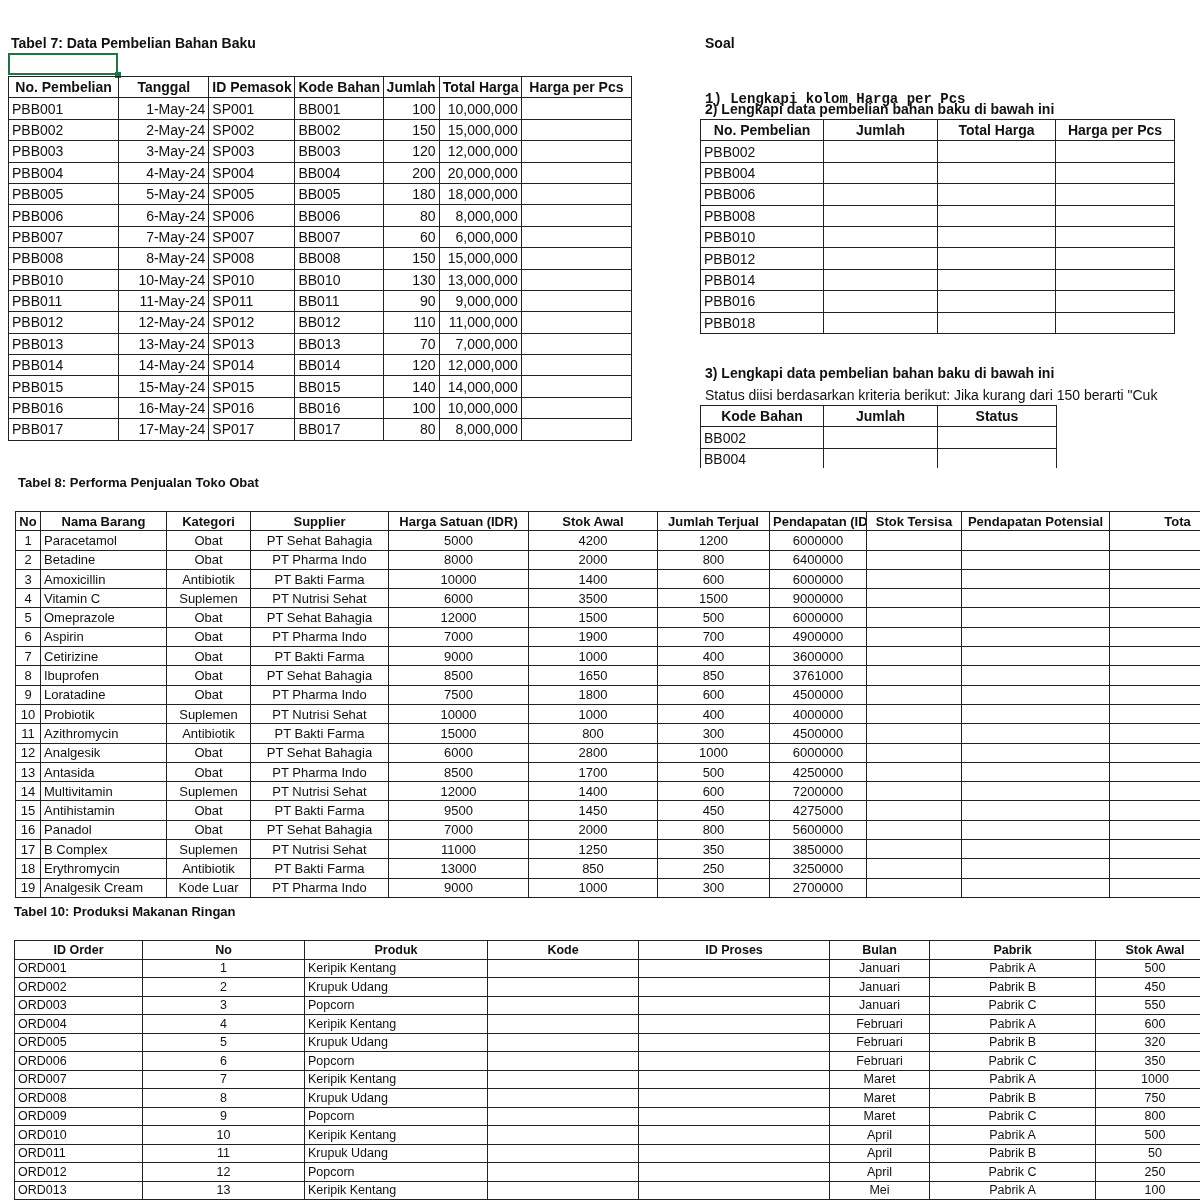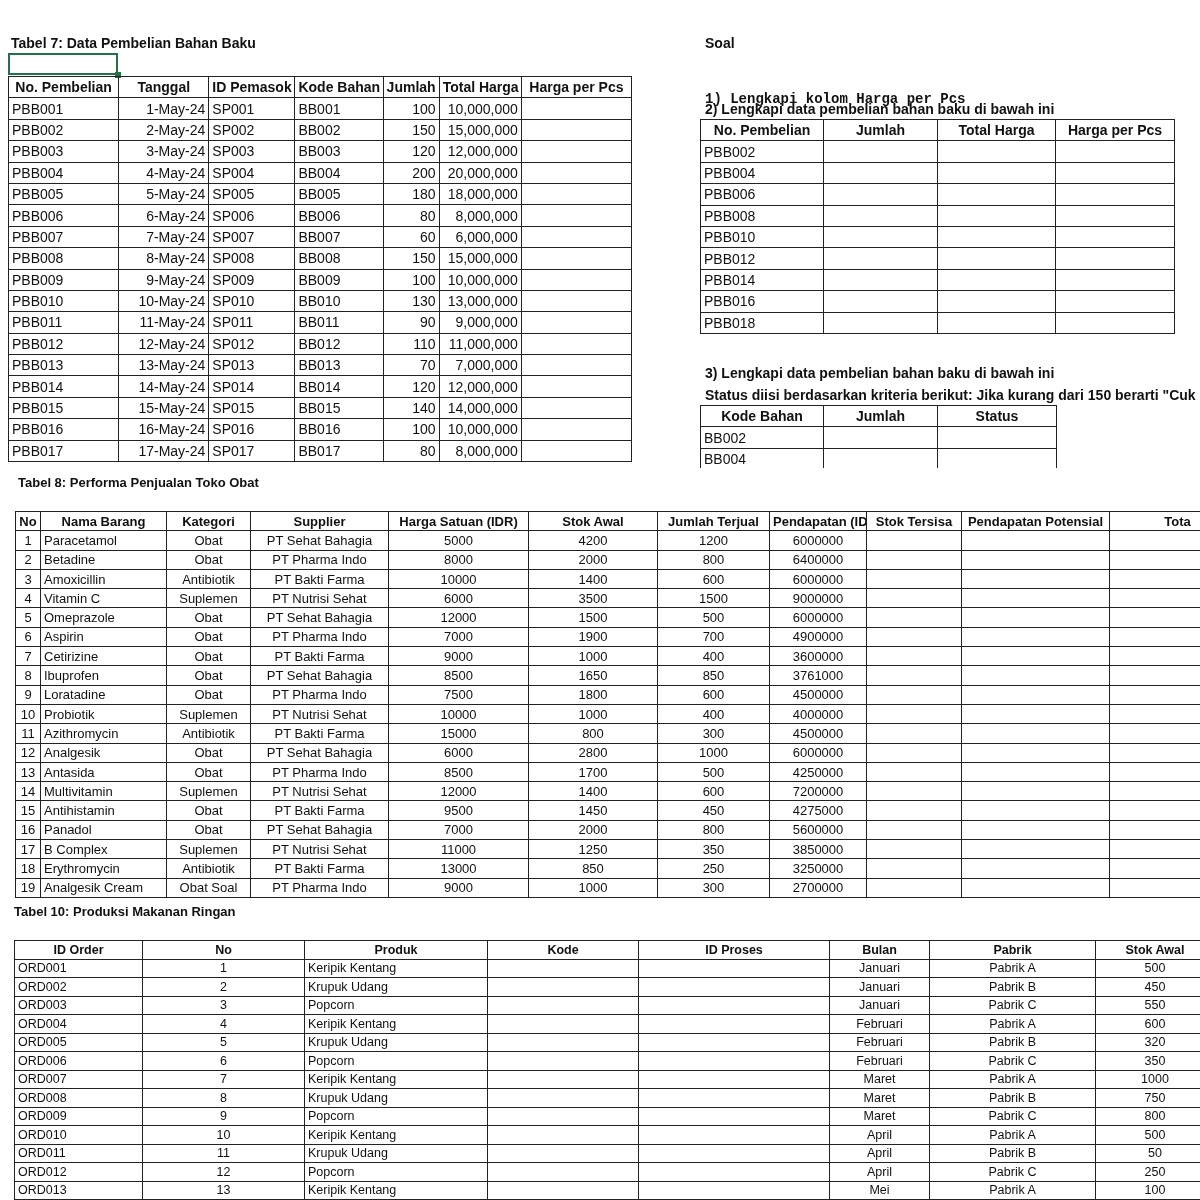--- a/index.html
+++ b/index.html
@@ -1,18 +1,18 @@
 <!DOCTYPE html>
 <html><head>
 <meta charset="utf-8">
 <style>
   html, body { margin:0; padding:0; background:#ffffff; }
   body { width:1200px; height:1200px; position:relative; overflow:hidden;
          font-family: "Liberation Sans", "DejaVu Sans", sans-serif; color:#111; }
-  .abs { position:absolute;font-weight:bold; }
+  .abs { position:absolute; }
   .title { font-weight:bold; font-size:14px; white-space:nowrap; }
   .title-sm { font-weight:bold; font-size:13px; white-space:nowrap; }
   .plain { font-size:14px; white-space:nowrap; }
   table { border-collapse:collapse; table-layout:fixed; }
   td, th { border:1.5px solid #222; padding:0 3px; white-space:nowrap; overflow:hidden; }
   th { font-weight:bold; text-align:center; }
   .clip { position:absolute; overflow:hidden; }
   .r { text-align:right; } .c { text-align:center; } .l { text-align:left; }
 
   
@@ -127,29 +127,20 @@
           <td class="r">6,000,000</td>
           <td class="l"></td>
         </tr>
         <tr>
           <td class="l">PBB008</td>
           <td class="r">8-May-24</td>
           <td class="l">SP008</td>
           <td class="l">BB008</td>
           <td class="r">150</td>
           <td class="r">15,000,000</td>
-          <td class="l"></td>
-        </tr>
-        <tr>
-          <td class="l">PBB009</td>
-          <td class="r">9-May-24</td>
-          <td class="l">SP009</td>
-          <td class="l">BB009</td>
-          <td class="r">100</td>
-          <td class="r">10,000,000</td>
           <td class="l"></td>
         </tr>
         <tr>
           <td class="l">PBB010</td>
           <td class="r">10-May-24</td>
           <td class="l">SP010</td>
           <td class="l">BB010</td>
           <td class="r">130</td>
           <td class="r">13,000,000</td>
           <td class="l"></td>
@@ -595,21 +586,21 @@
           <td class="c">850</td>
           <td class="c">250</td>
           <td class="c">3250000</td>
           <td></td>
           <td></td>
           <td></td>
         </tr>
         <tr>
           <td class="c">19</td>
           <td class="l">Analgesik Cream</td>
-          <td class="c">Obat Soal</td>
+          <td class="c">Kode Luar</td>
           <td class="c">PT Pharma Indo</td>
           <td class="c">9000</td>
           <td class="c">1000</td>
           <td class="c">300</td>
           <td class="c">2700000</td>
           <td></td>
           <td></td>
           <td></td>
         </tr>
       </tbody>

